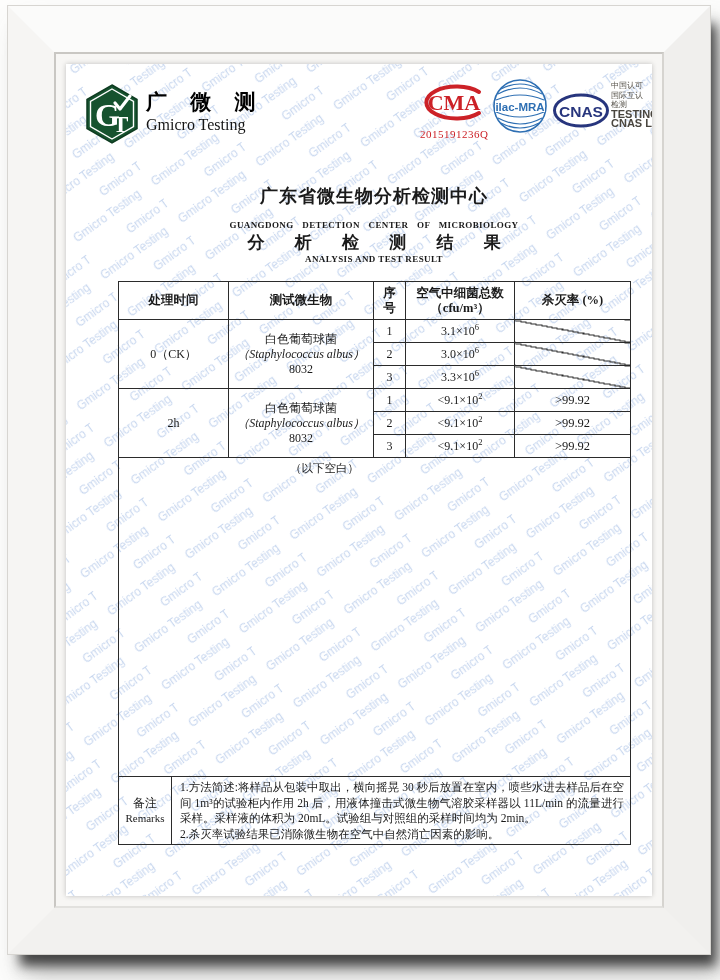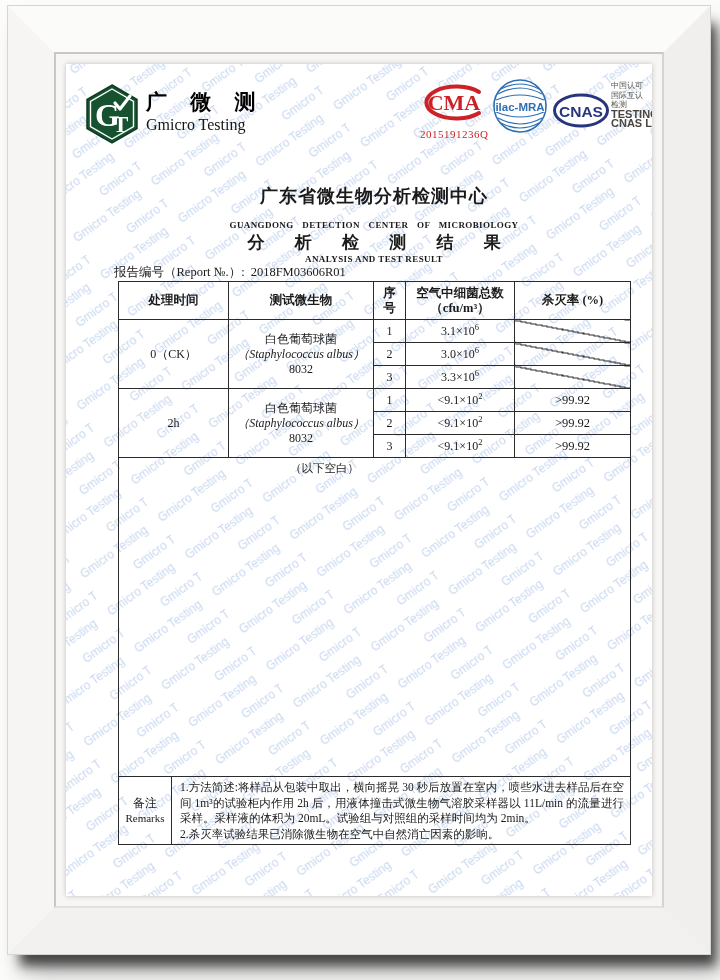--- a/index.html
+++ b/index.html
@@ -127,23 +127,20 @@
         <div class="b">TESTING</div>
         <div class="b">CNAS L1</div>
       </div>
 
       <div class="titles">
         <div class="t1">广东省微生物分析检测中心</div>
         <div class="t2">GUANGDONG  DETECTION  CENTER  OF  MICROBIOLOGY</div>
         <div class="t3">分 析 检 测 结 果</div>
         <div class="t4">ANALYSIS AND TEST RESULT</div>
       </div>
-      <div class="report-line">
-        <span>报告编号（Report №.）:</span><span class="no">2018FM03606R01</span>
-      </div>
 
       <table class="report-table">
         <colgroup>
           <col style="width:110px">
               <col style="width:145px">
               <col style="width:32px">
               <col style="width:109px">
               <col style="width:116px">
         </colgroup>
         <tbody>

